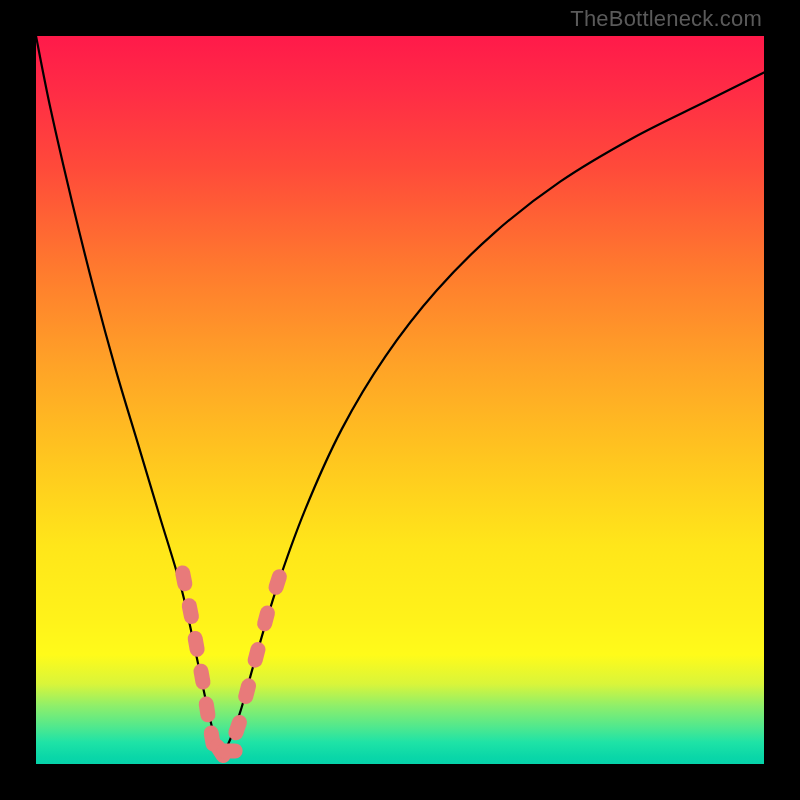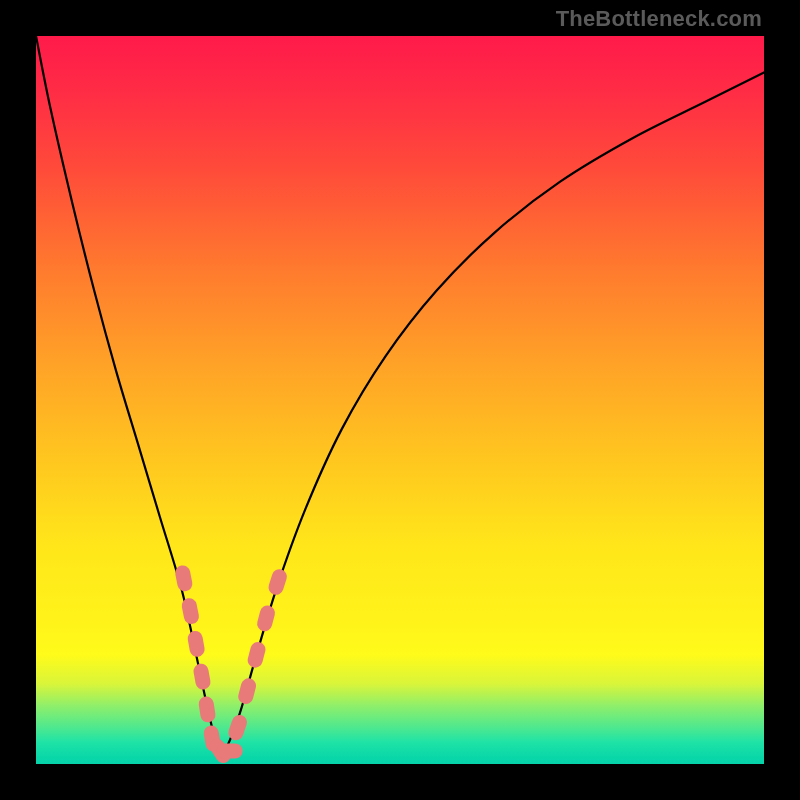--- a/index.html
+++ b/index.html
@@ -33,21 +33,21 @@
       #0ad7a8 99%,
       #06d3aa 100%
     );
   }
   .watermark {
     position: absolute;
     top: 6px;
     right: 38px;
     font-family: Arial, Helvetica, sans-serif;
     font-size: 22px;
-    font-weight: 700;
+    font-weight: 400;
     color: #5a5a5a;
     letter-spacing: 0.2px;
   }
   svg.curve {
     position: absolute;
     left: 0; top: 0;
     width: 728px; height: 728px;
     overflow: visible;
   }
 </style>

